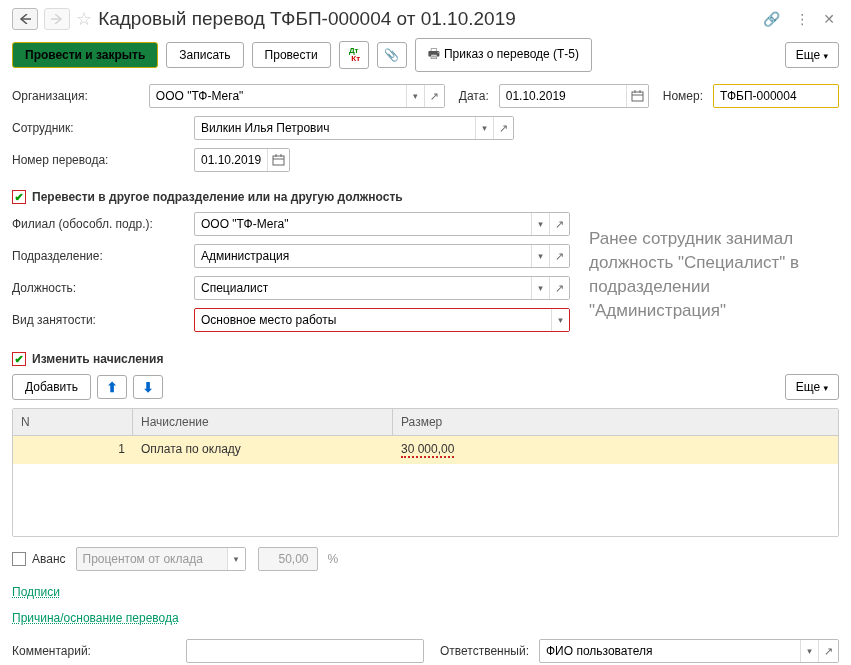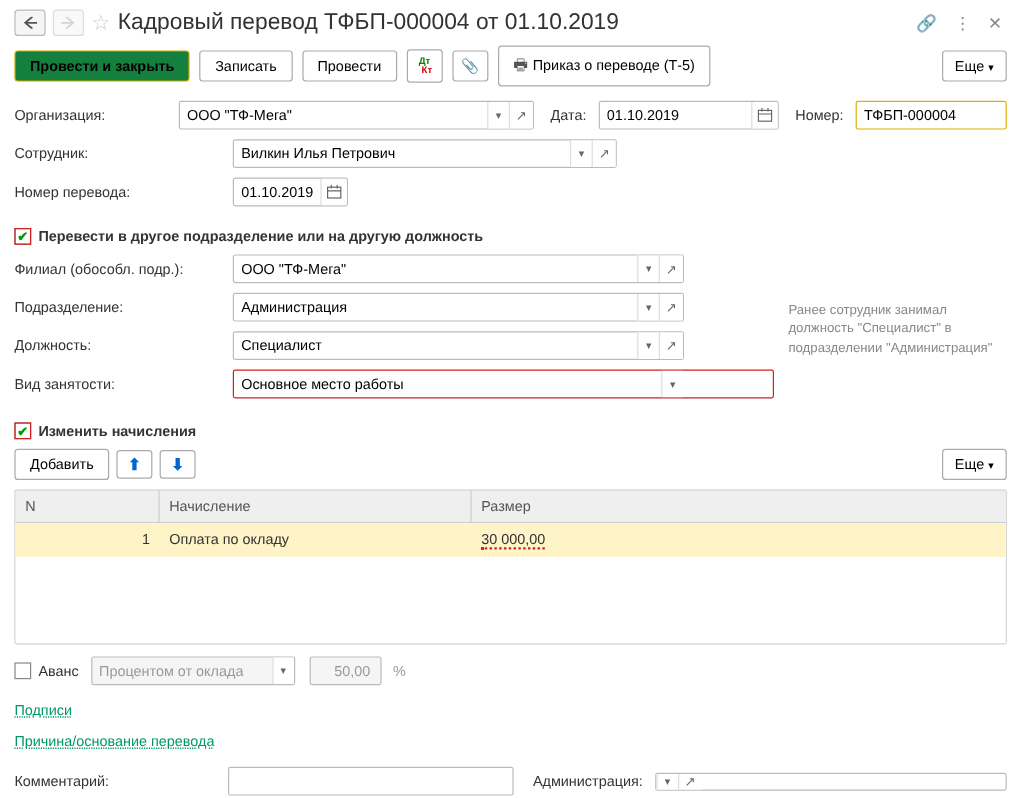--- a/index.html
+++ b/index.html
@@ -25,21 +25,21 @@
 .input-group .btn-drop { width: 18px; border: none; border-left: 1px solid #ddd; background: #fff; cursor: pointer; display: flex; align-items: center; justify-content: center; font-size: 9px; color: #666; }
 .input-group .btn-open { width: 20px; border: none; border-left: 1px solid #ddd; background: #fff; cursor: pointer; display: flex; align-items: center; justify-content: center; font-size: 11px; color: #666; }
 .input-group .btn-cal { width: 22px; border: none; border-left: 1px solid #ddd; background: #fff; cursor: pointer; display: flex; align-items: center; justify-content: center; }
 .highlight-yellow { border: 1px solid #e0b000 !important; }
 .highlight-red { border: 1px solid #d02020 !important; }
 .highlight-red-outline { outline: 1px solid #d02020; outline-offset: -1px; }
 .checkbox-row { display: flex; align-items: center; margin: 10px 0 8px 0; gap: 6px; }
 .chk { width: 14px; height: 14px; border: 1px solid #888; display: flex; align-items: center; justify-content: center; cursor: pointer; }
 .chk.checked::after { content: "✔"; color: #009900; font-size: 11px; font-weight: bold; }
 .chk-label { font-weight: bold; color: #333; }
-.info-text { color: #888; font-size: 11px; width: 250px; line-height: 1.4; }
+.info-text { color: #888; font-size: 17px; width: 250px; line-height: 1.4; }
 .two-col { display: flex; gap: 12px; align-items: center; }
 .two-col .left { flex: 1; }
 .section-toolbar { display: flex; align-items: center; gap: 6px; margin: 8px 0; }
 .btn-arrow { width: 30px; height: 24px; border: 1px solid #aaa; border-radius: 3px; background: #fff; cursor: pointer; display: flex; align-items: center; justify-content: center; color: #0066cc; font-weight: bold; }
 .table { border: 1px solid #ccc; border-radius: 2px; }
 .table-header { display: flex; background: #efefef; border-bottom: 1px solid #ccc; }
 .table-header > div { padding: 6px 8px; border-right: 1px solid #ccc; color: #555; font-size: 12px; }
 .table-header > div:last-child { border-right: none; }
 .col-n { width: 120px; }
 .col-name { width: 260px; }
@@ -181,21 +181,21 @@
         <div class="label">Должность:</div>
         <div class="input-group" style="width:376px">
           <input style="width: 336px;" value="Специалист">
           <button class="btn-drop">▾</button>
           <button class="btn-open">↗</button>
         </div>
       </div>
 
       <div class="form-row">
         <div class="label">Вид занятости:</div>
-        <div class="input-group highlight-red" style="width:451px">
+        <div class="input-group highlight-red" style="width:376px">
           <input style="width: 356px;" value="Основное место работы">
           <button class="btn-drop">▾</button>
         </div>
       </div>
     </div>
     <div class="info-text" style="margin-top:30px">Ранее сотрудник занимал должность "Специалист" в подразделении "Администрация"</div>
   </div>
 
   <div class="checkbox-row" style="margin-top:12px">
     <div class="chk checked highlight-red-outline"></div>
@@ -239,19 +239,20 @@
   </div>
 
   <div><a class="link">Подписи</a></div>
   <div><a class="link">Причина/основание перевода</a></div>
 
   <div class="form-row" style="margin-top:8px">
     <div class="label" style="width:176px">Комментарий:</div>
     <div class="input-group" style="width:240px">
       <input style="width: 236px;">
     </div>
-    <div class="label-narrow" style="margin-left:10px">Администрация:</div>
+    <div class="label-narrow" style="margin-left:10px">Ответственный:</div>
     <div class="input-group" style="width:300px">
+      <input style="width: 260px;" value="ФИО пользователя">
       <button class="btn-drop">▾</button>
       <button class="btn-open">↗</button>
     </div>
   </div>
 </div>
 
 </body></html>

